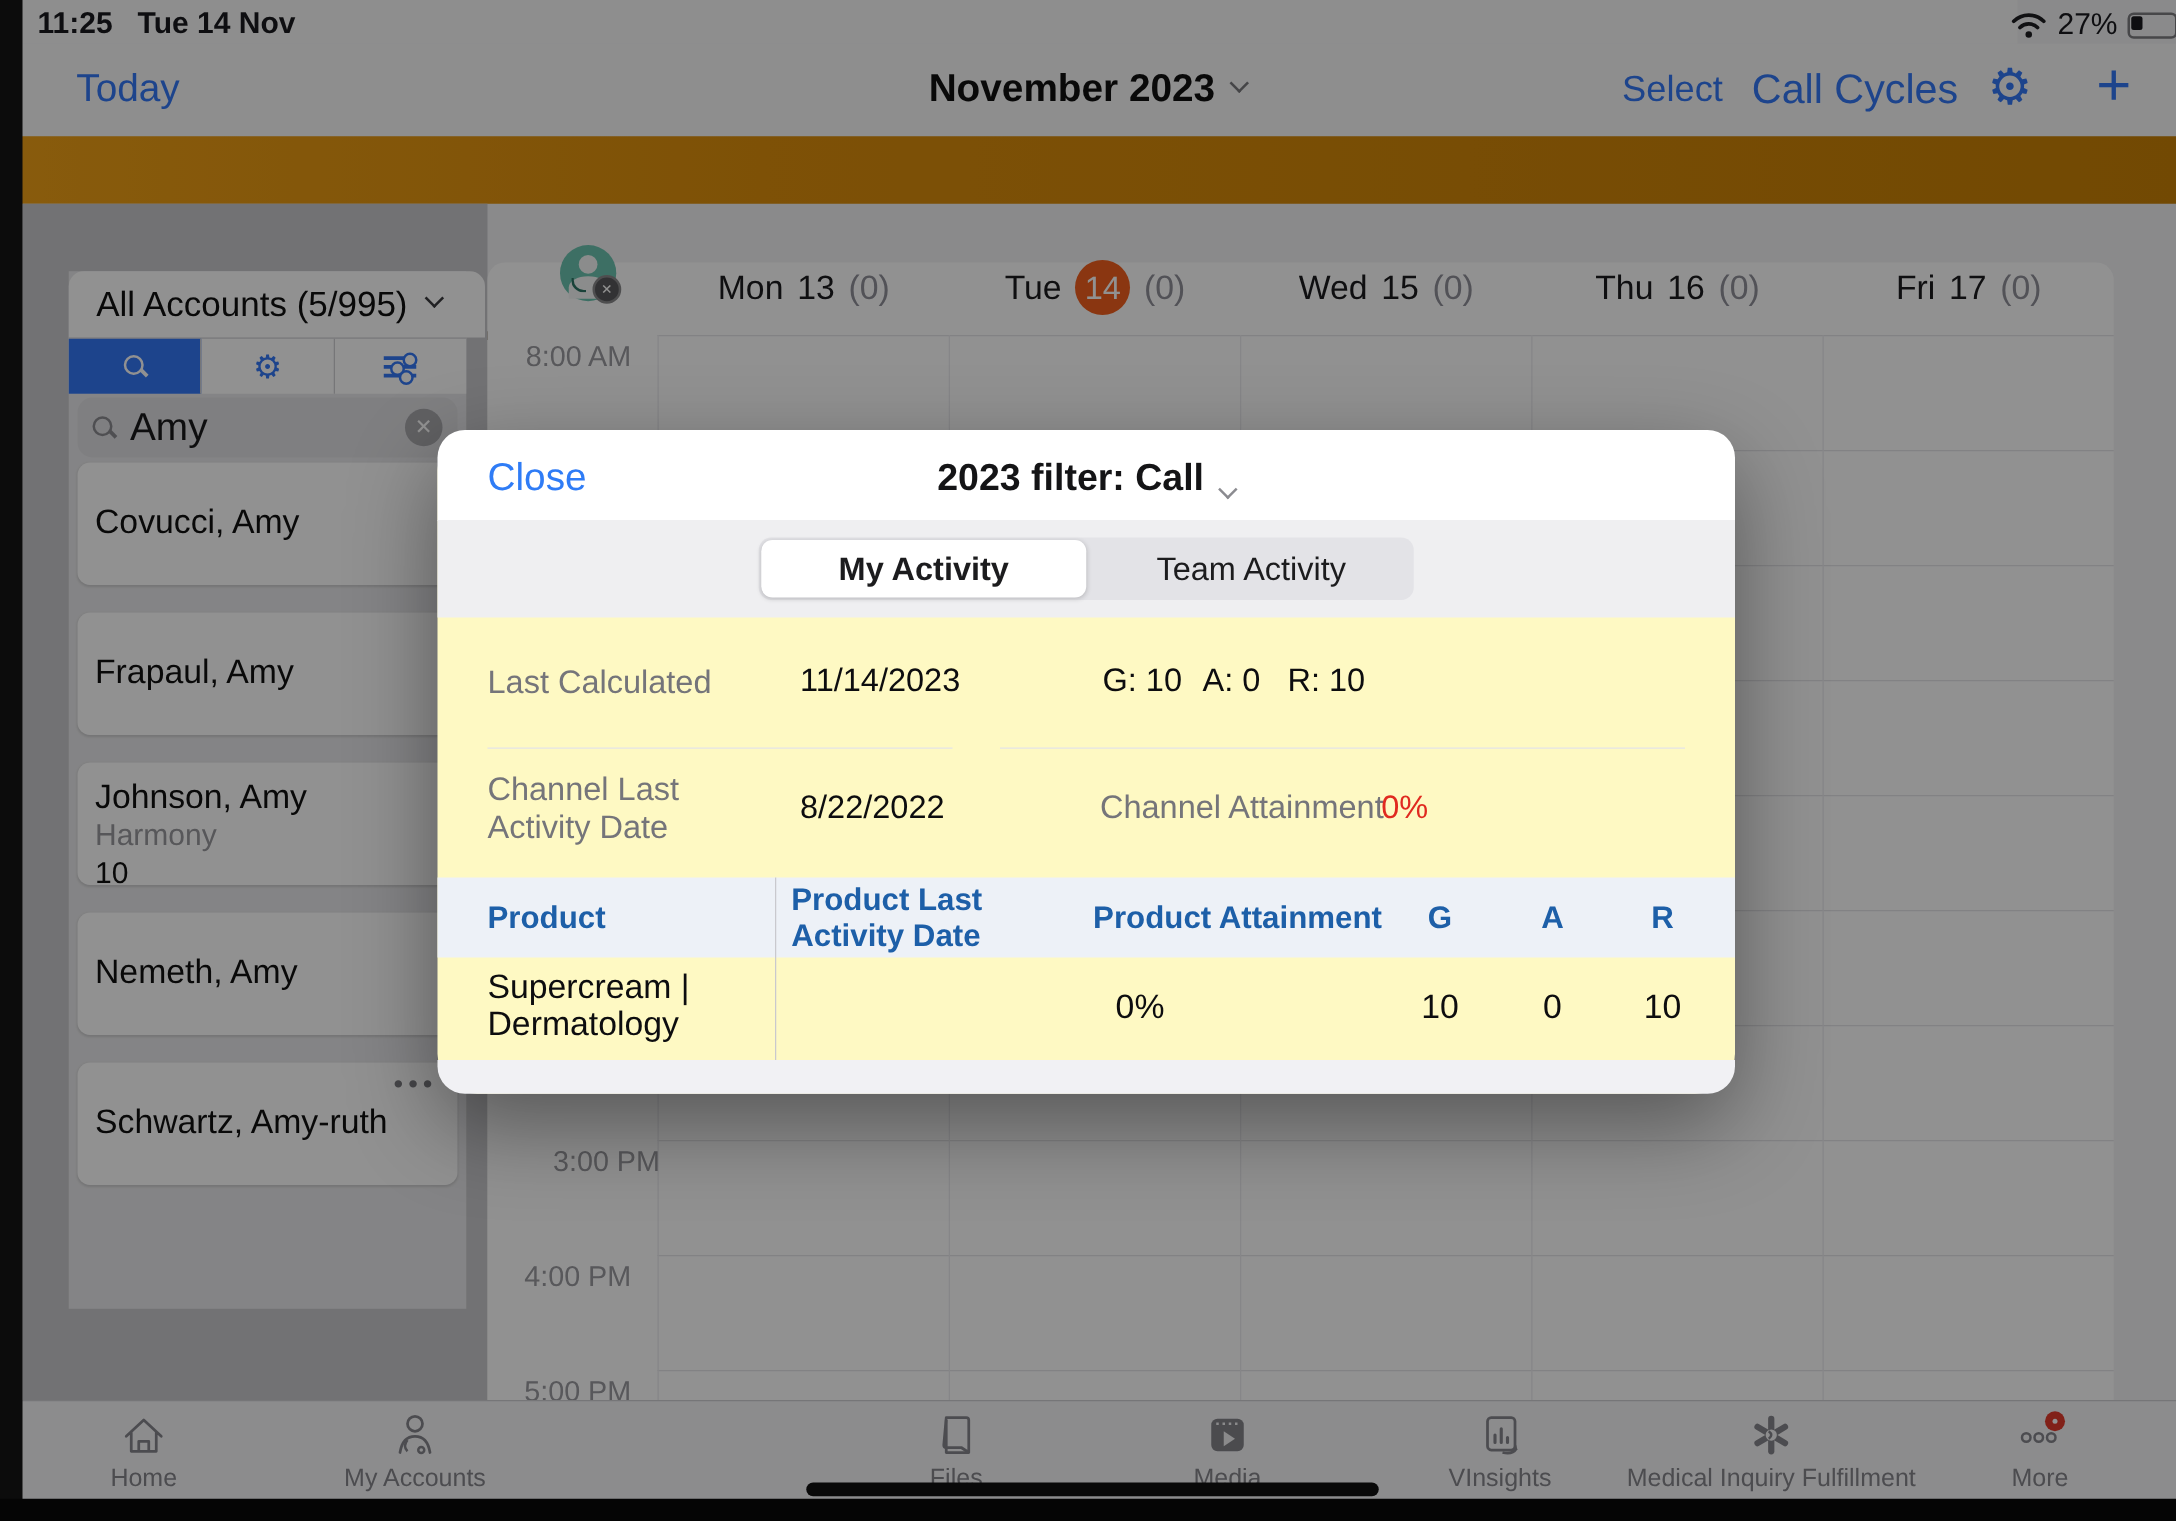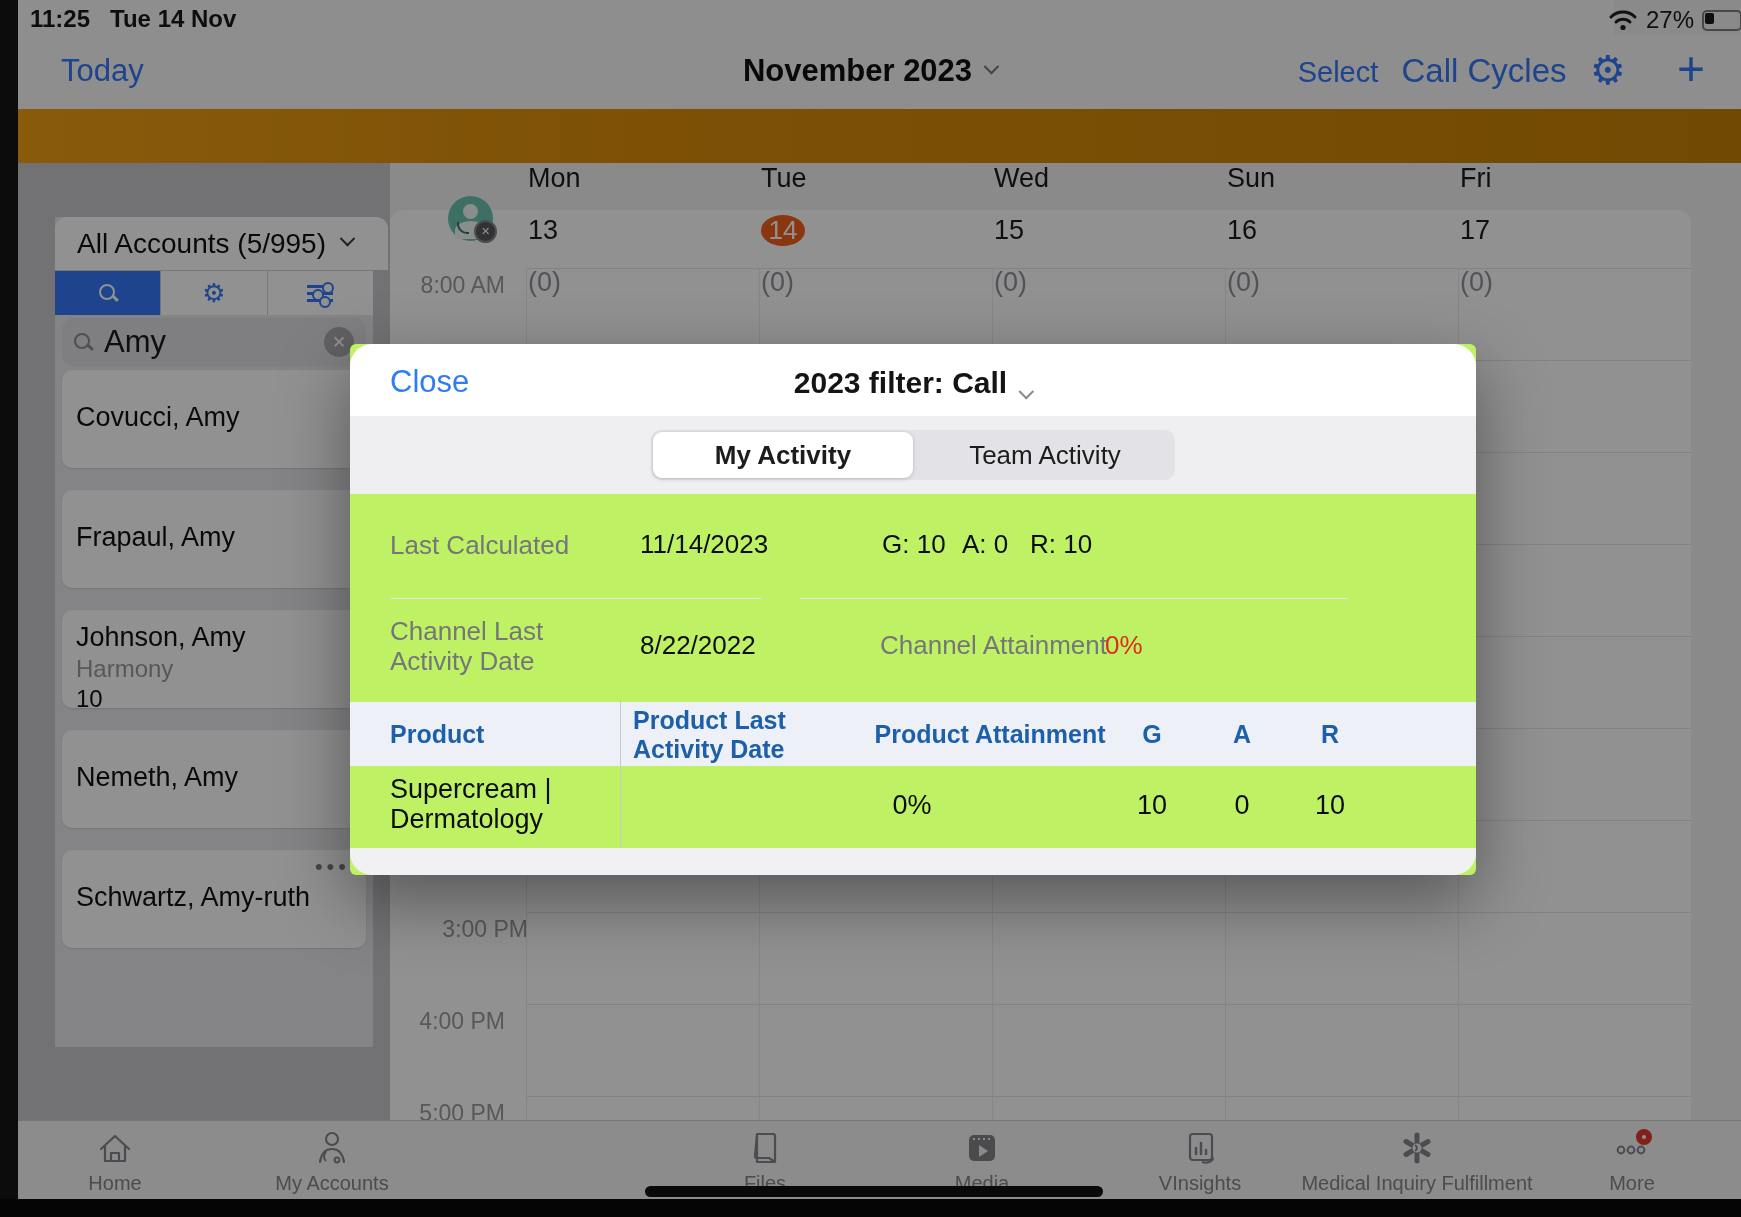--- a/index.html
+++ b/index.html
@@ -42,22 +42,22 @@
     display:flex;align-items:center;justify-content:center;}
   .card{position:absolute;left:62px;width:304px;height:98px;background:#fff;border-radius:10px;
     box-shadow:0 1px 2px rgba(0,0,0,.12);box-sizing:border-box;padding:10px 14px;font-size:27px;}
   .card .nm{margin-top:22px;}
   .card .nm3{margin-top:2px;}
   .card .sub{color:#9a9a9e;font-size:24px;margin-top:2px;}
   .card .cnt{font-size:24px;margin-top:2px;}
   .dots{position:absolute;right:16px;top:4px;color:#7c7c80;font-size:22px;letter-spacing:4px;}
   
   #calcard{left:390px;top:210px;width:1301px;height:910px;background:#fff;border-radius:14px 14px 0 0;}
-  .dayhead{top:206px;width:230px;transform:translateX(-50%);display:flex;align-items:flex-start;
-    justify-content:center;gap:21px;font-size:27px;color:#1c1c1e;height:48px;flex-direction:column;}
+  .dayhead{top:206px;width:230px;transform:translateX(-50%);display:flex;align-items:center;
+    justify-content:center;gap:11px;font-size:27px;color:#1c1c1e;height:48px;}
   .dayhead .cnt{color:#90909a;}
   #tue-badge{width:44px;height:44px;border-radius:50%;background:#f2601e;color:#fff;display:flex;
     align-items:center;justify-content:center;font-size:26px;}
   .hline{position:absolute;left:526px;width:1165px;height:1px;background:#e4e4e8;}
   .vline{position:absolute;top:268px;width:1px;height:852px;background:#ececf0;}
   .hourlbl{position:absolute;width:115px;text-align:right;font-size:23px;color:#9b9ba0;}
   #avatar{left:448px;top:196px;width:45px;height:45px;border-radius:50%;background:#6cc4b0;}
   #avatar .head{position:absolute;left:15px;top:8px;width:15px;height:15px;border-radius:50%;background:#f4f7f6;}
   #avatar .bod{position:absolute;left:7px;top:25px;width:31px;height:18px;border-radius:50% 50% 0 0;background:#f4f7f6;}
   #avatar .steth{position:absolute;left:9px;top:26px;width:10px;height:10px;border:2px solid #2d7464;
@@ -69,21 +69,21 @@
   .bitem{position:absolute;top:1128px;transform:translateX(-50%);display:flex;flex-direction:column;
     align-items:center;gap:4px;width:330px;}
   .bitem .lbl{font-size:20px;color:#86868c;white-space:nowrap;}
   .bitem.sel .lbl{color:#0a0a0a;font-weight:700;}
   .bicon{width:44px;height:40px;}
   #homebar{left:645px;top:1186px;width:458px;height:11px;border-radius:6px;background:#111;}
   .edge-l{left:0;top:0;width:18px;height:1217px;background:#161616;}
   .edge-b{left:0;top:1199px;width:1741px;height:18px;background:#0a0a0a;}
   
   #dim{left:0;top:0;width:1741px;height:1217px;background:rgba(0,0,0,.43);z-index:50;}
-  #modal{left:350px;top:344px;width:1126px;height:531px;background:#bef264;border-radius:6px;z-index:100;
+  #modal{left:350px;top:344px;width:1038px;height:531px;background:#fef9c3;border-radius:32px;z-index:100;
     box-shadow:0 25px 70px rgba(0,0,0,.4);}
   #modal .hdr{position:absolute;left:0;top:0;width:100%;height:72px;border-bottom:1px solid #dcdce0;
     border-radius:22px 22px 0 0;background:#fff;}
   #m-close{position:absolute;left:40px;top:20px;font-size:31px;color:#2f7cf6;}
   #m-title{position:absolute;left:50%;top:22px;transform:translateX(-50%);font-size:30px;font-weight:600;
     white-space:nowrap;display:flex;align-items:flex-end;gap:14px;color:#141416;}
   #m-title .chev{color:#8b8b90;margin-top:-4px;}
   #m-seg-section{position:absolute;left:0;top:72px;width:100%;height:78px;background:#efeff1;}
   #m-pill{position:absolute;left:50%;top:86px;transform:translateX(-50%);width:524px;height:50px;
     background:#e3e3e7;border-radius:10px;display:flex;}
@@ -214,21 +214,21 @@
     <span>Tue</span>
     <span id="tue-badge">14</span>
     <span class="cnt">(0)</span>
   </div>
   <div class="abs dayhead" style="left:1109px;">
     <span>Wed</span>
     <span>15</span>
     <span class="cnt">(0)</span>
   </div>
   <div class="abs dayhead" style="left:1342px;">
-    <span>Sun</span>
+    <span>Thu</span>
     <span>16</span>
     <span class="cnt">(0)</span>
   </div>
   <div class="abs dayhead" style="left:1575px;">
     <span>Fri</span>
     <span>17</span>
     <span class="cnt">(0)</span>
   </div>
 
   <div class="hline" style="top:268px;"></div>

